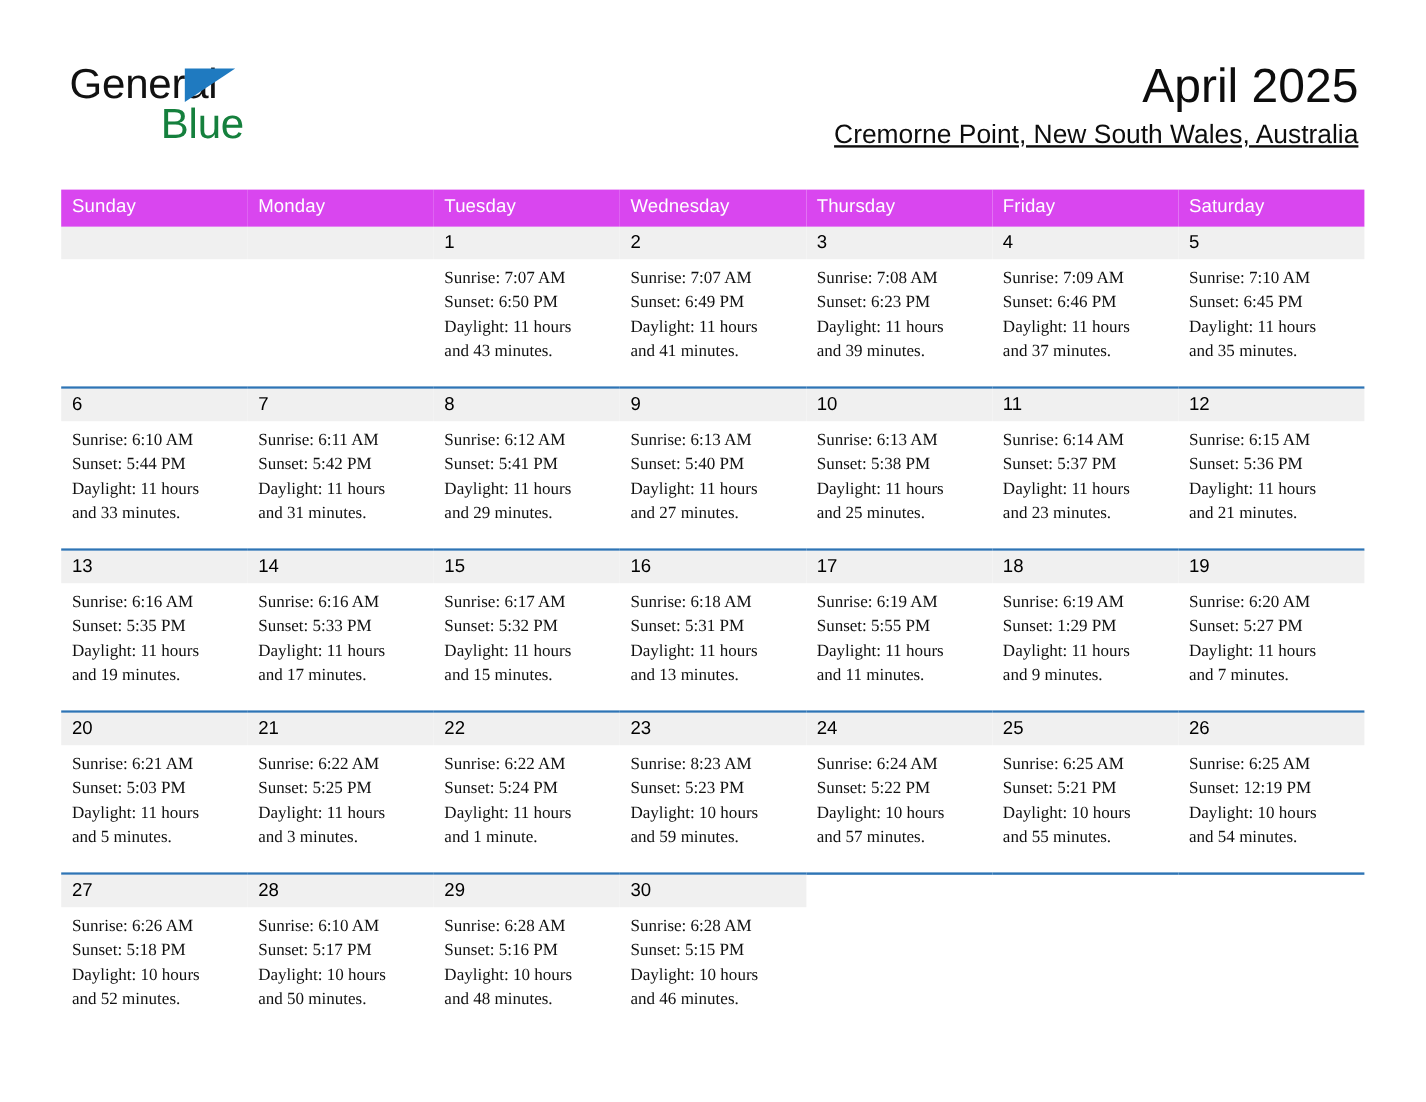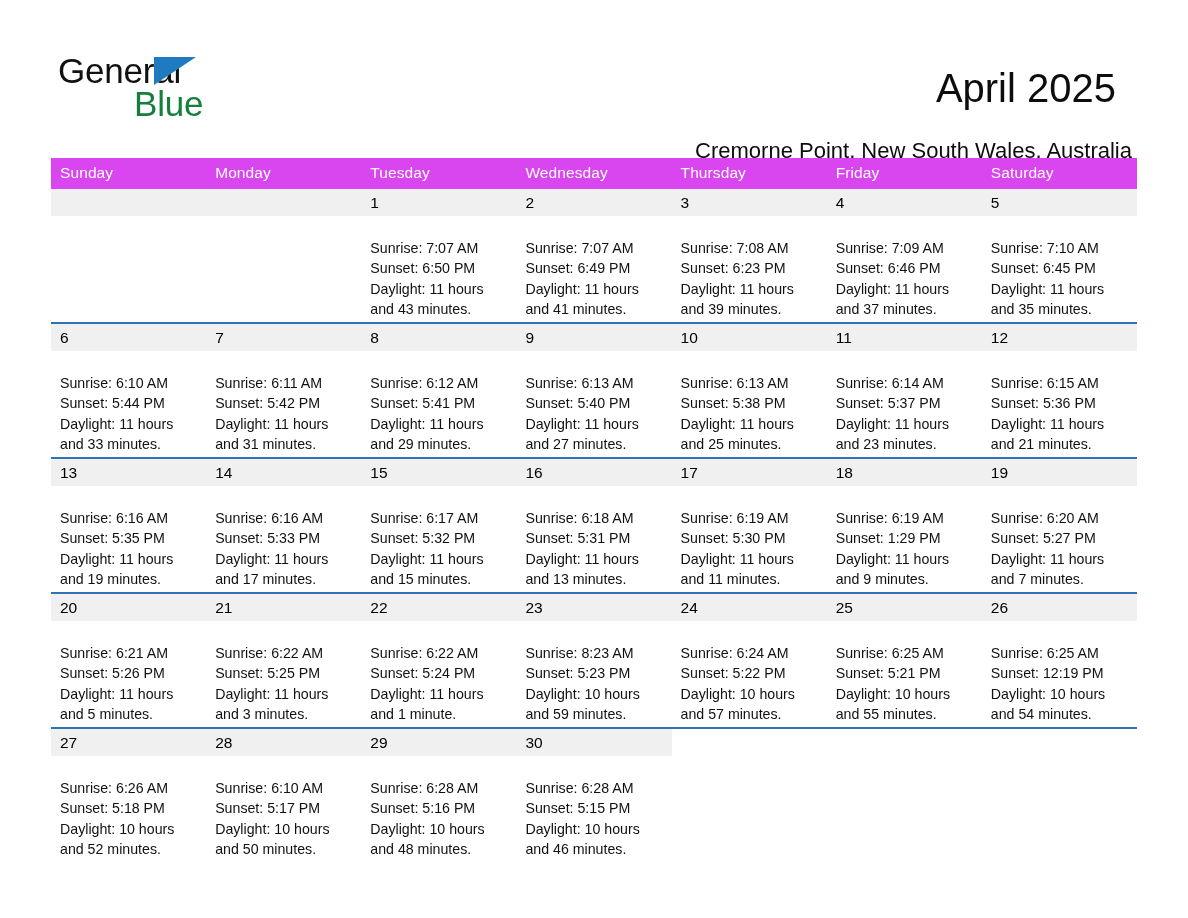--- a/index.html
+++ b/index.html
@@ -70,29 +70,30 @@
     right: 56px;
     top: 48px;
     text-align: right;
   }
   .month-title {
     font-size: 40px;
     line-height: 48px;
     color: #0d0d0d;
     font-weight: normal;
     letter-spacing: 0px;
-    margin: 16px;
+    margin: 0;
   }
   .location-title {
     font-size: 22px;
     line-height: 30px;
     color: #0d0d0d;
     font-weight: normal;
-    margin: 24px 0 0 0;
+    margin: 1px 0 0 0;
     white-space: nowrap;
+    text-decoration: underline;
   }
 
   
   .calendar {
     position: absolute;
     left: 51px;
     top: 158px;
     width: 1086px;
   }
   table.cal {
@@ -130,24 +131,25 @@
   .daynum-band {
     background: #f0f0f0;
     height: 27px;
     box-sizing: border-box;
     padding: 3px 0 0 9px;
     font-size: 15.5px;
     line-height: 21px;
     color: #000000;
   }
   .cell-body {
-    padding: 22px 10px 0 9px;
+    padding: 6px 10px 0 9px;
     font-size: 14.2px;
     line-height: 20.3px;
     color: #111111;
+    font-family: Liberation Serif, serif;
   }
   .cell-body div { white-space: nowrap; }
   .cell.blank .cell-body { visibility: hidden; }
   .cell.blank .daynum-band { background: #f0f0f0; }
   .cell.nodata .daynum-band { background: transparent; }
   .cell.nodata .cell-body { visibility: hidden; }
 </style>
 </head>
 <body>
 
@@ -392,21 +394,21 @@
                   <div>Daylight: 11 hours</div>
                   <div>and 13 minutes.</div>
                 </div>
               </div>
             </td>
             <td>
               <div class="cell">
                 <div class="daynum-band">17</div>
                 <div class="cell-body">
                   <div>Sunrise: 6:19 AM</div>
-                  <div>Sunset: 5:30 PM</div>
+                  <div>Sunset: 5:55 PM</div>
                   <div>Daylight: 11 hours</div>
                   <div>and 11 minutes.</div>
                 </div>
               </div>
             </td>
             <td>
               <div class="cell">
                 <div class="daynum-band">18</div>
                 <div class="cell-body">
                   <div>Sunrise: 6:19 AM</div>
@@ -427,21 +429,21 @@
                 </div>
               </div>
             </td>
           </tr>
           <tr class="week-row">
             <td>
               <div class="cell">
                 <div class="daynum-band">20</div>
                 <div class="cell-body">
                   <div>Sunrise: 6:21 AM</div>
-                  <div>Sunset: 5:26 PM</div>
+                  <div>Sunset: 5:03 PM</div>
                   <div>Daylight: 11 hours</div>
                   <div>and 5 minutes.</div>
                 </div>
               </div>
             </td>
             <td>
               <div class="cell">
                 <div class="daynum-band">21</div>
                 <div class="cell-body">
                   <div>Sunrise: 6:22 AM</div>

